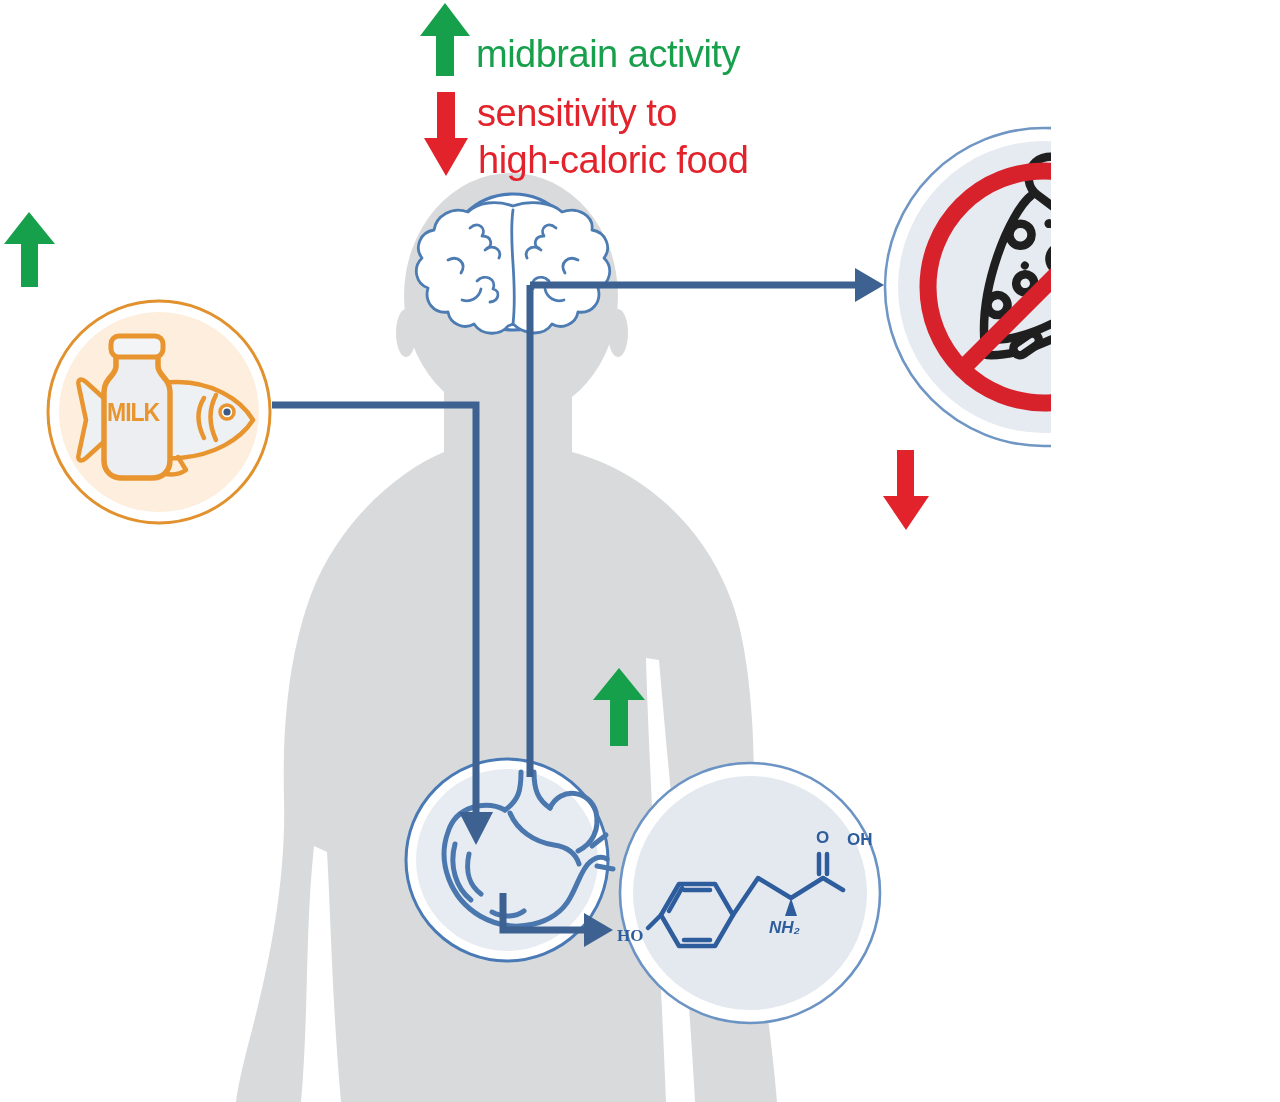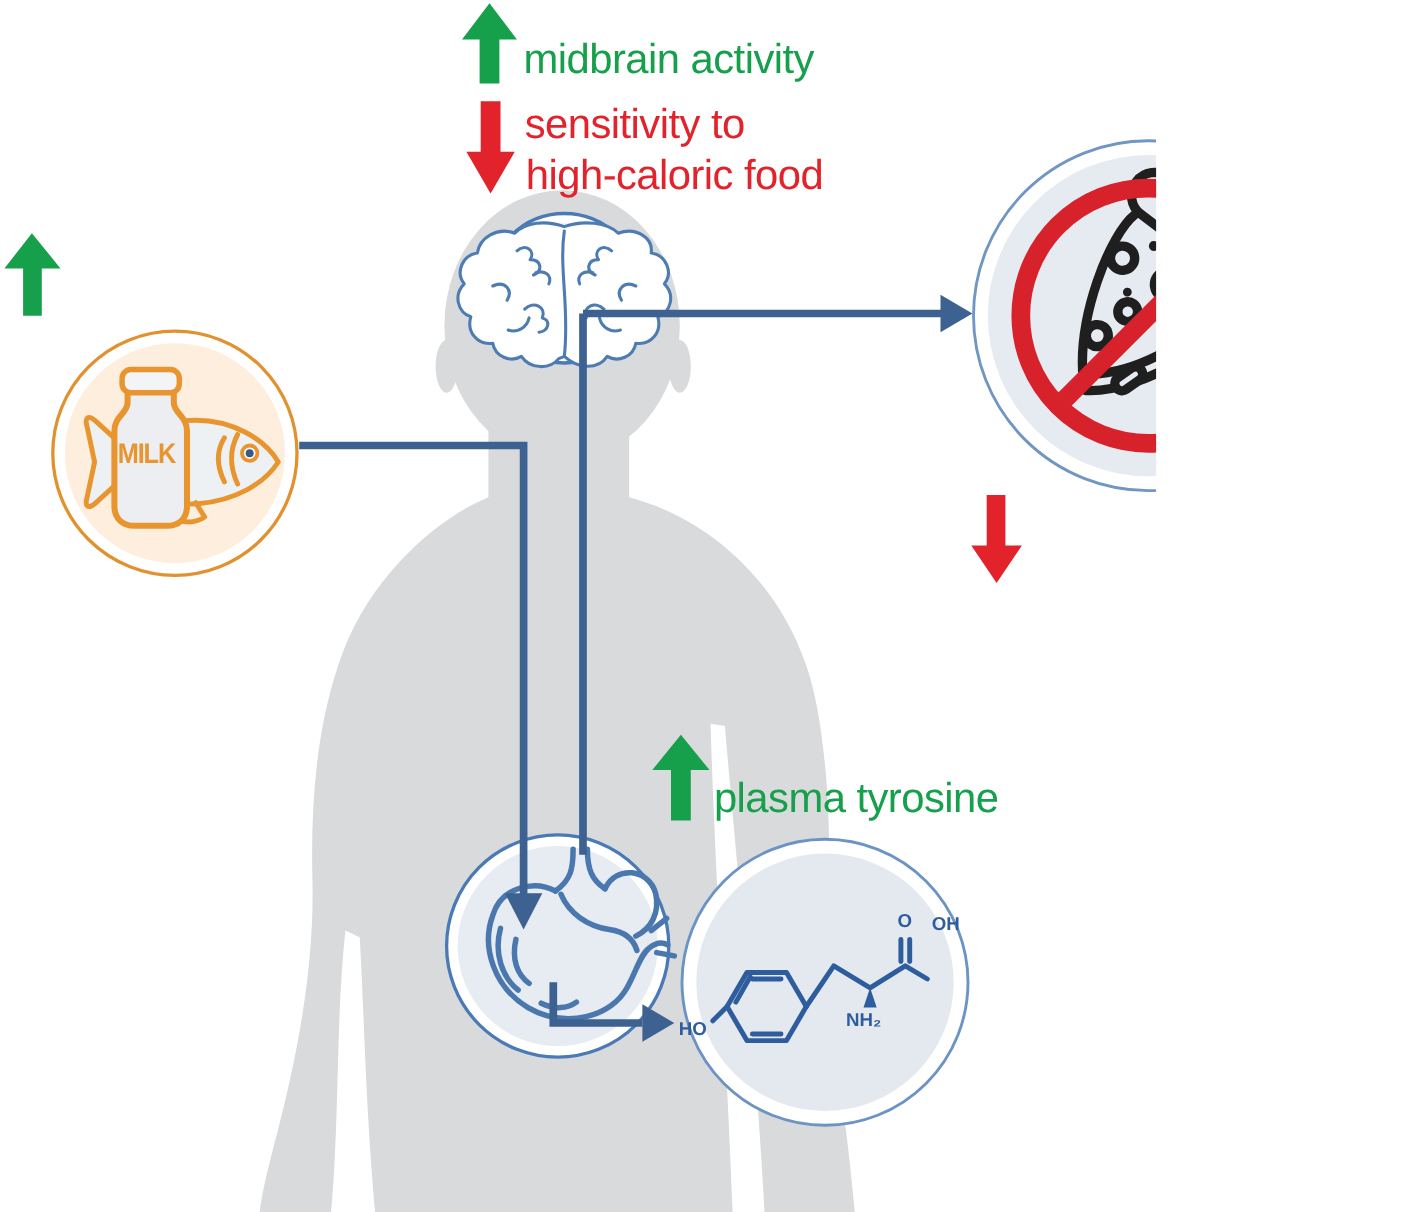--- a/index.html
+++ b/index.html
@@ -168,22 +168,21 @@
     <polygon fill="#e2232b" points="437,92 455,92 455,138 468,138 446,176 424,138 437,138"></polygon>
     <polygon fill="#17a04b" points="29,212 55,244 38,244 38,287 21,287 21,244 4,244"></polygon>
     <polygon fill="#17a04b" points="619,668 645,700 628,700 628,746 610,746 610,700 593,700"></polygon>
     <polygon fill="#e2232b" points="897,450 914,450 914,496 929,496 906,530 883,496 897,496"></polygon>
   </g>
 </svg>
 
 <span class="lbl green" style="left:476px;top:33px;">midbrain activity</span>
 <span class="lbl red" style="left:477px;top:92px;">sensitivity to</span>
 <span class="lbl red" style="left:478px;top:139px;">high-caloric food</span>
-<span class="lbl green" style="left:649px;top:705px;">plasma tyrosine</span>
 
 <span class="milk-lbl" style="left:107px;top:399px;">MILK</span>
 
-<span class="chem" style="left:617px;top:926px;">HO</span>
+<span class="chem" style="left:617px;top:926px;font-family:Liberation Serif, serif;">HO</span>
 <span class="chem" style="left:816px;top:828px;">O</span>
 <span class="chem" style="left:847px;top:830px;">OH</span>
-<span class="chem" style="left:769px;top:918px;">NH₂</span>
+<span class="chem" style="left:769px;top:918px;font-style:italic;">NH₂</span>
 
 </div>
 
 </body></html>

